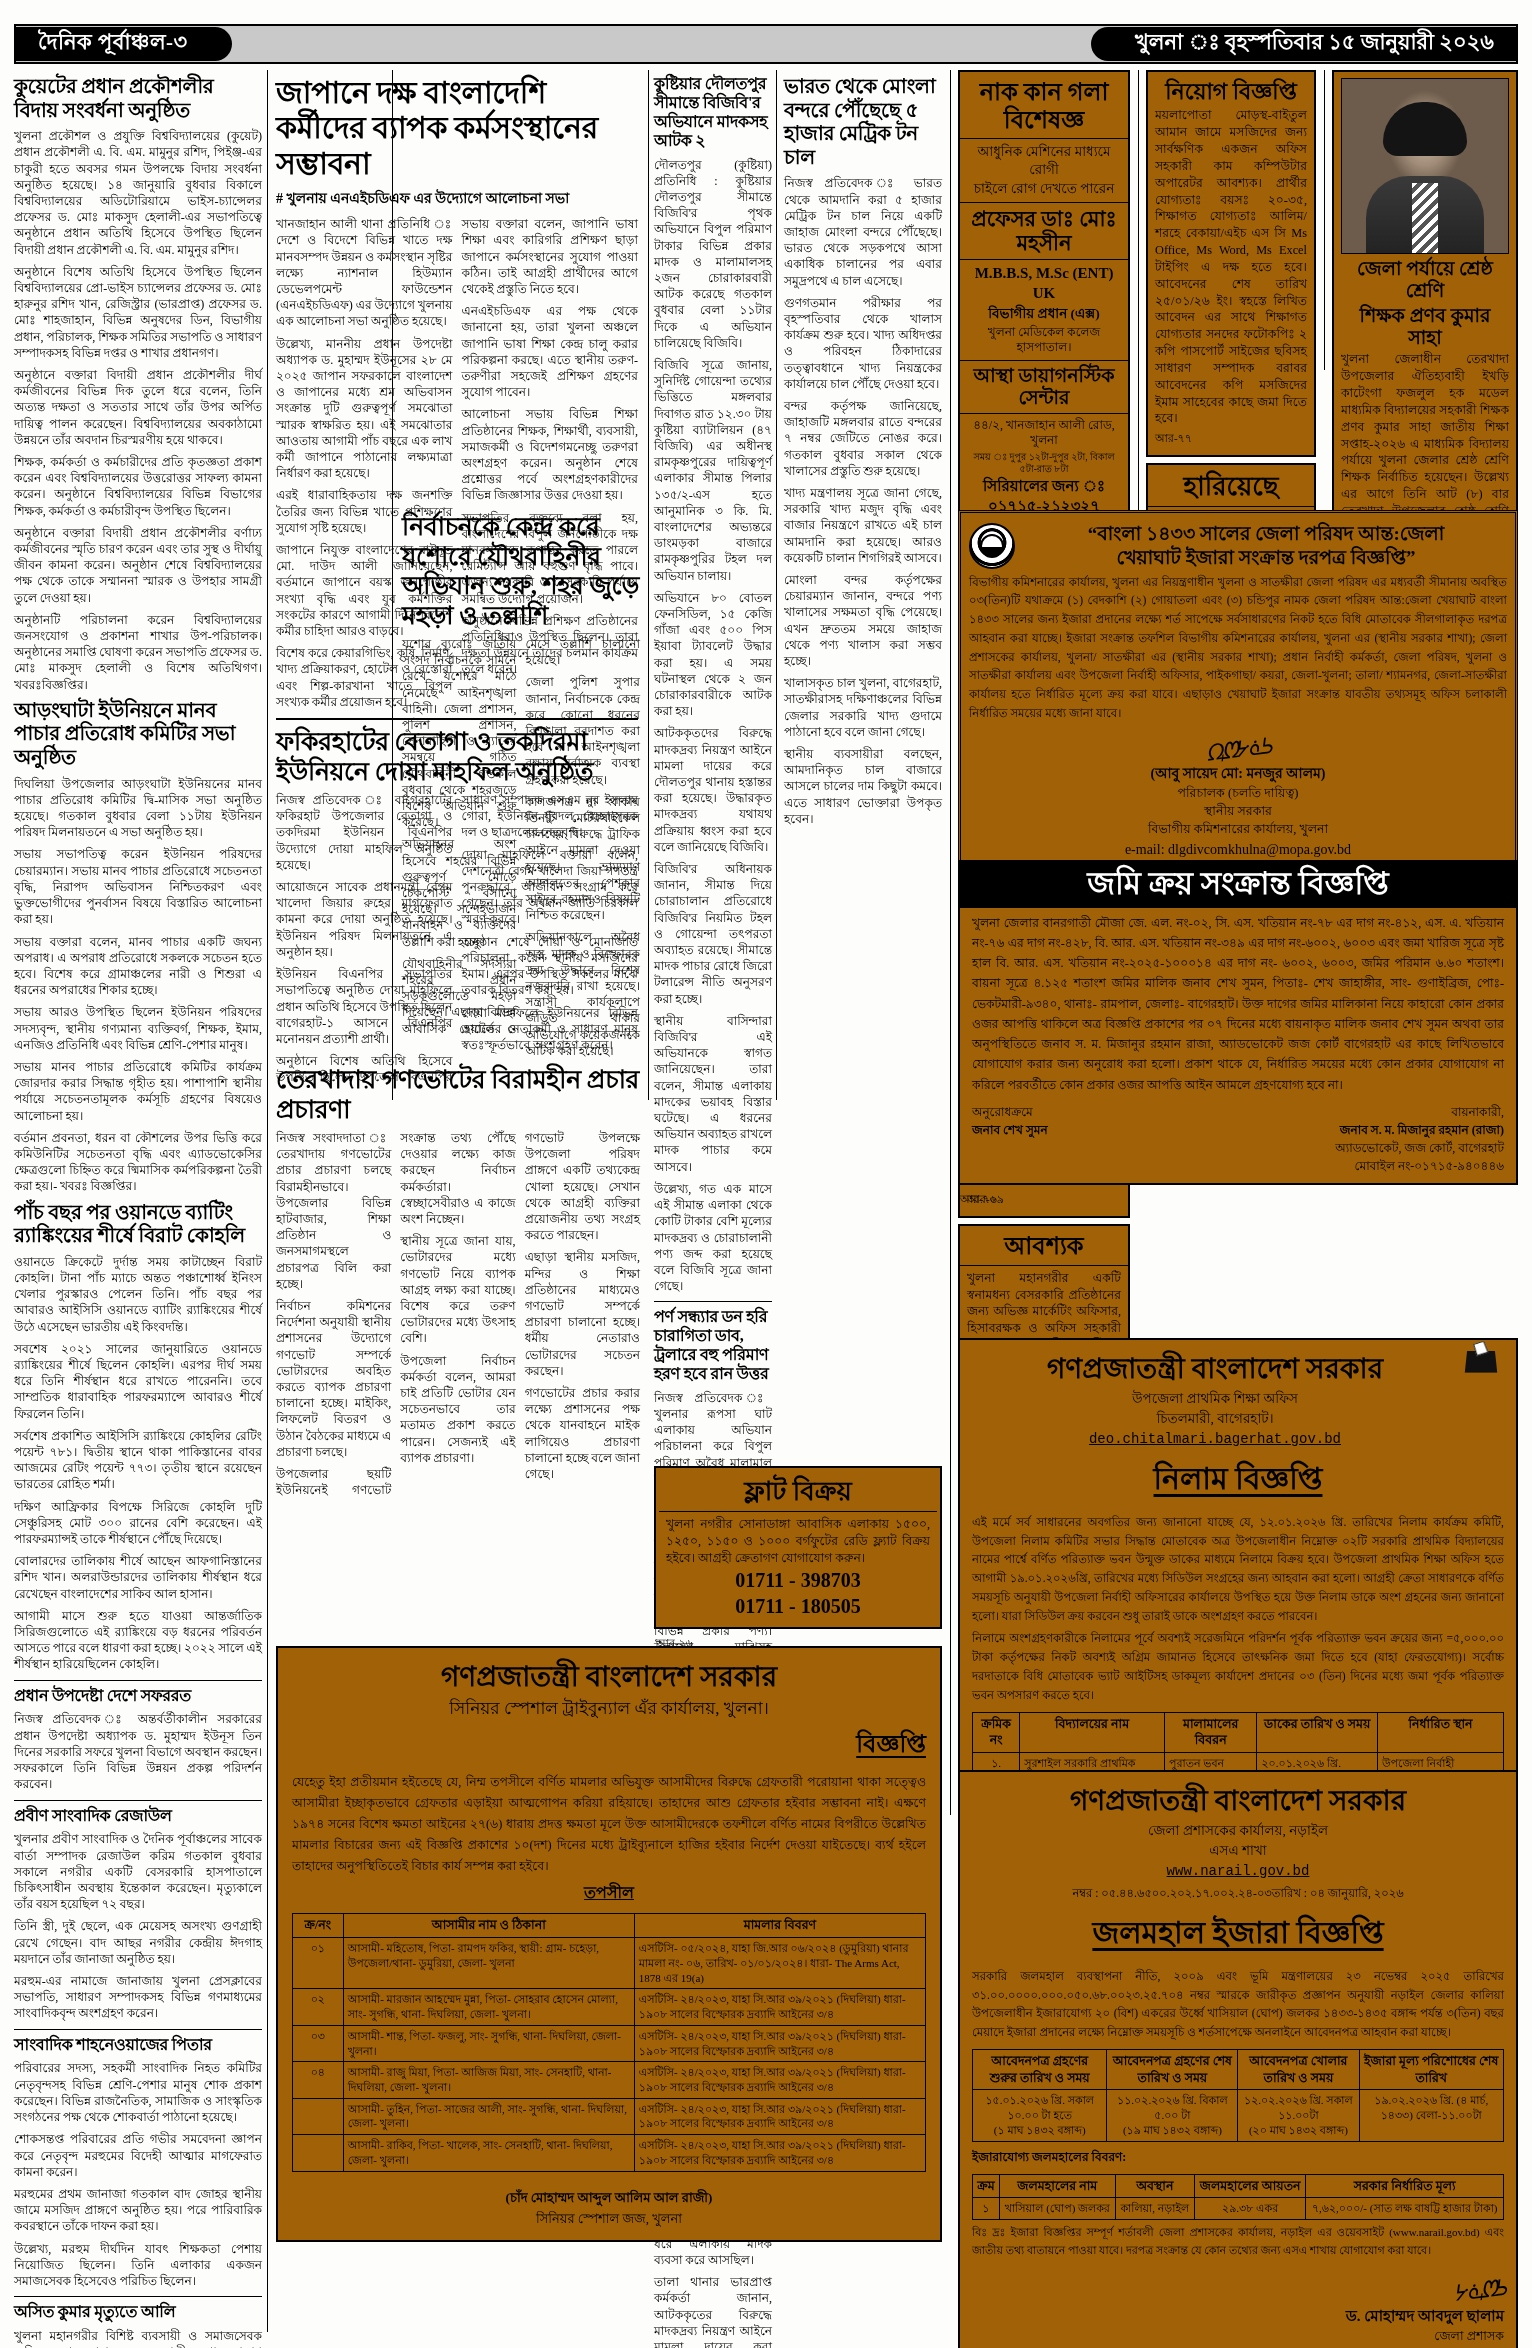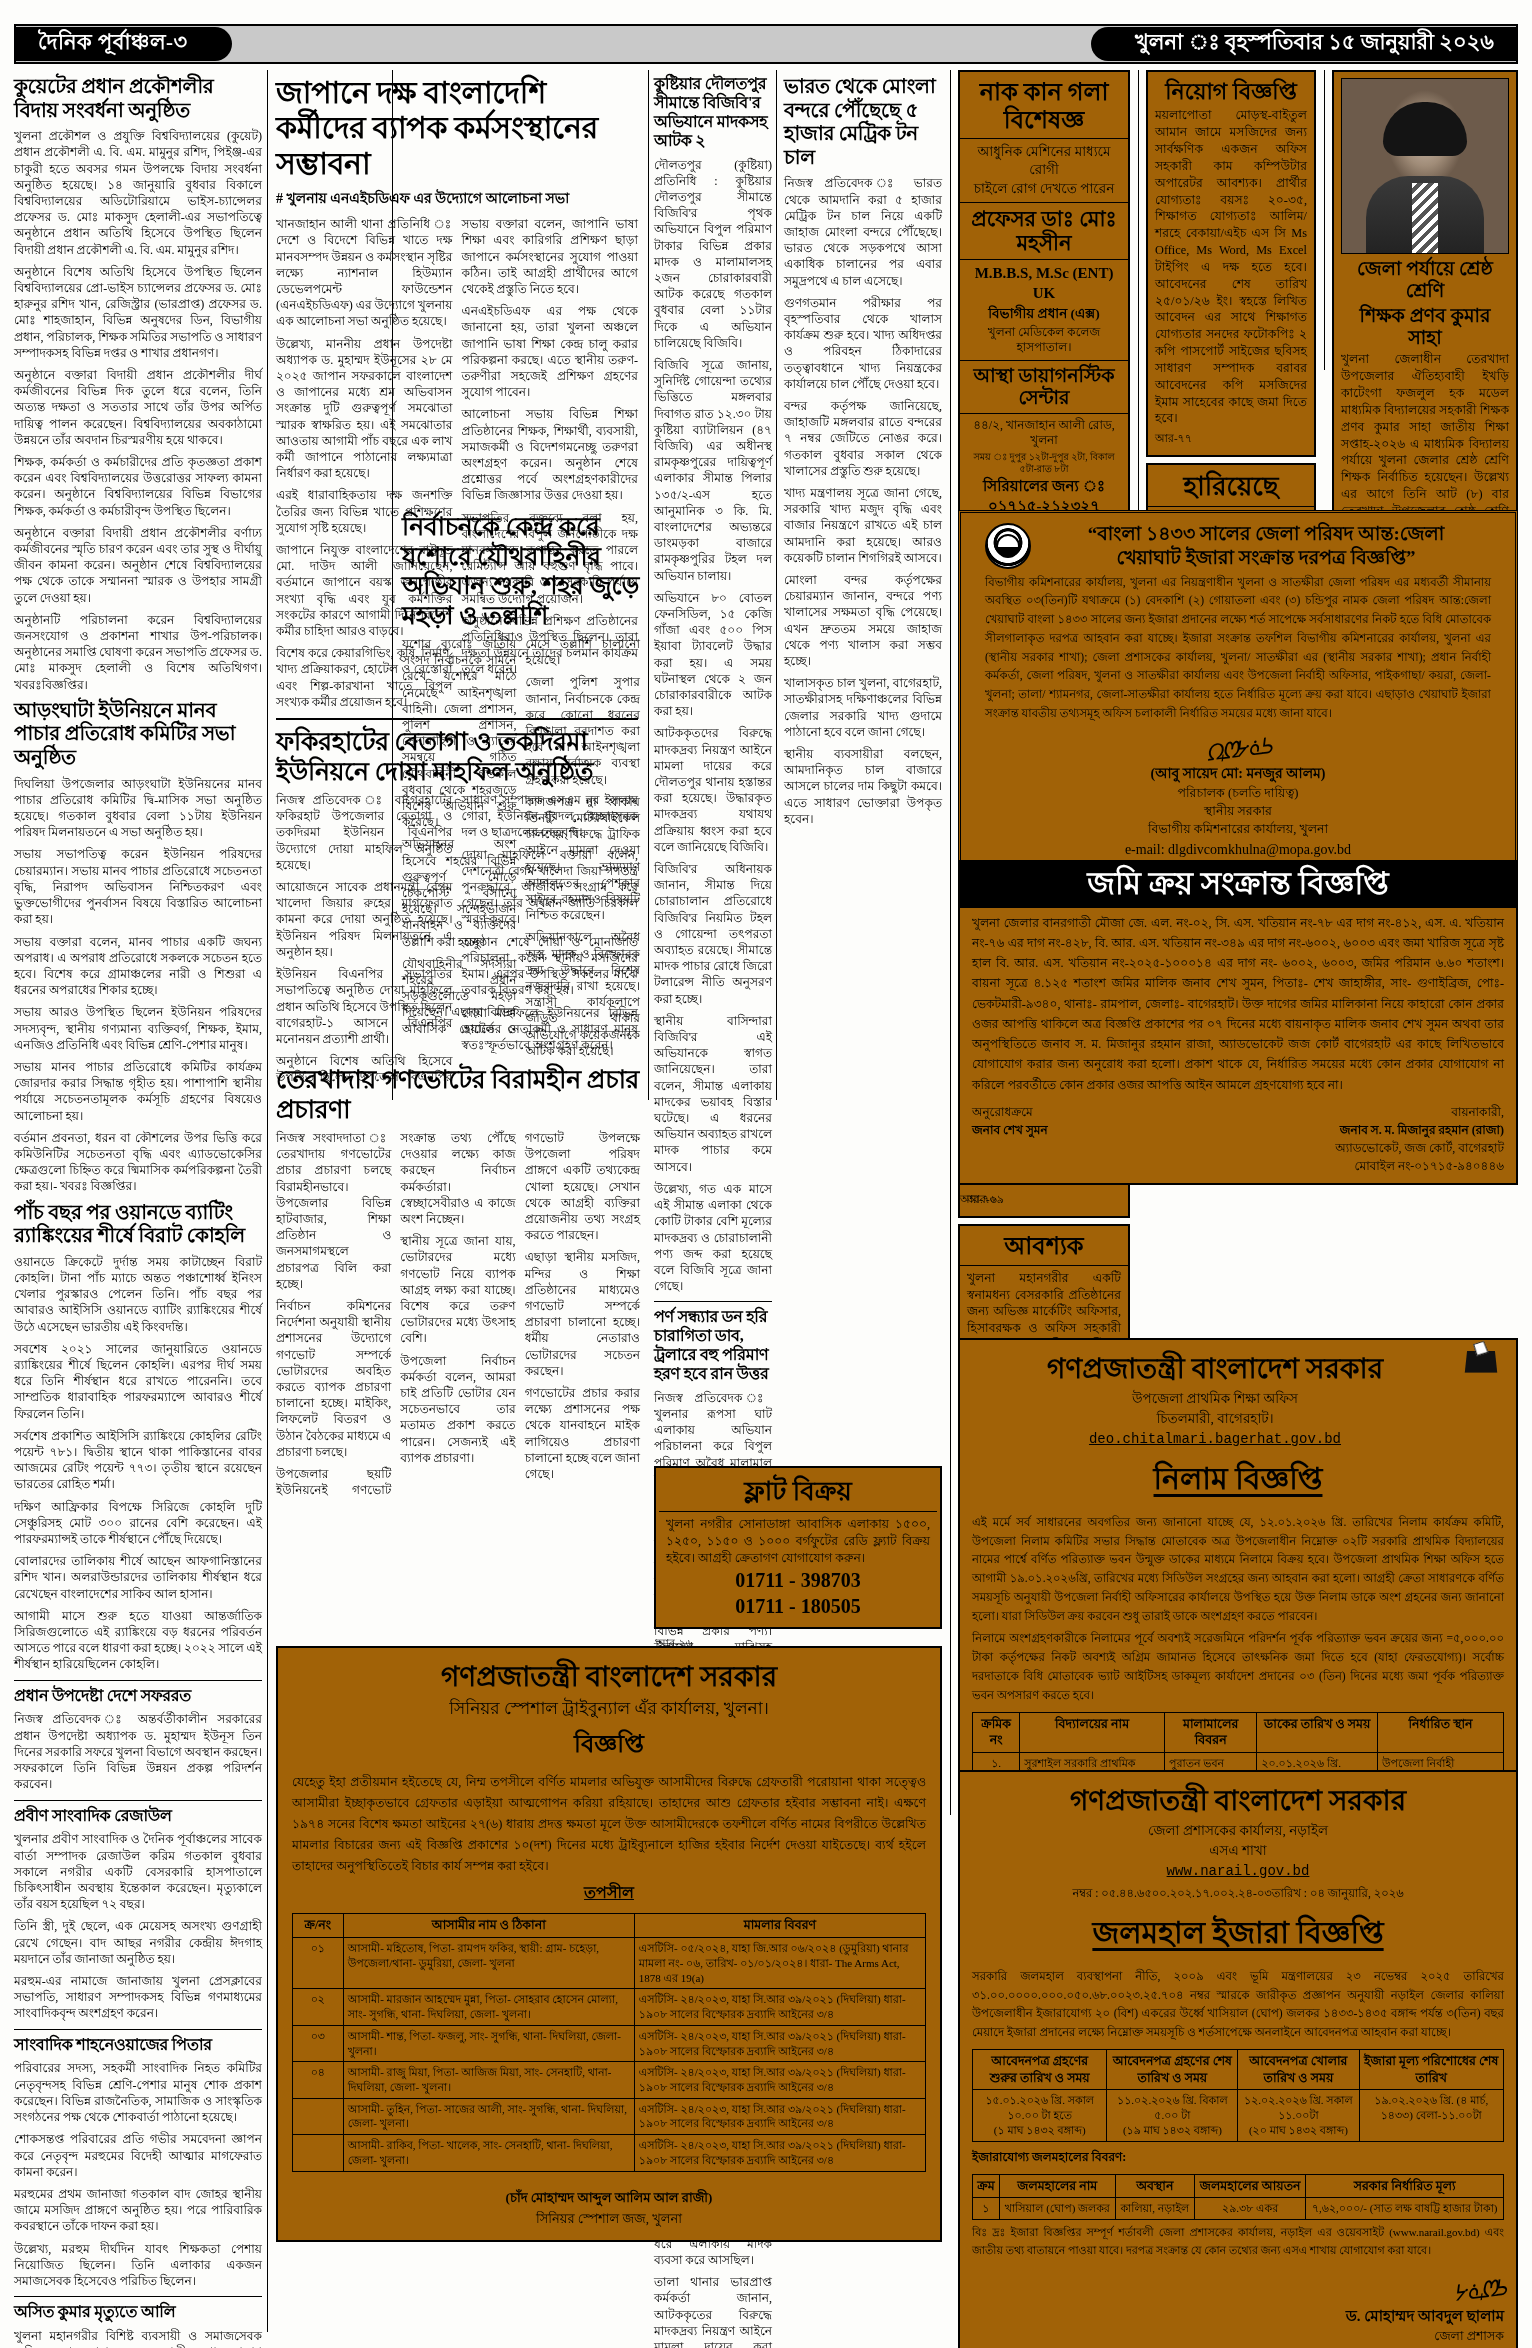--- a/index.html
+++ b/index.html
@@ -190,22 +190,22 @@
   .gov-sub { text-align:center; font-size:13.5px; line-height:1.45; margin:1px 0; }
   .gov-url {
     text-align:center; font-size:14px; margin:2px 0 3px;
     font-family:Liberation Mono, monospace; text-decoration: underline;
   }
   .gov-title {
     text-align:center; font-weight:bold; font-size:30px;
     margin: 5px 0 8px; text-decoration: underline; text-underline-offset: 5px;
   }
   .gov-title-sm {
-    text-align:center; font-weight:bold; font-size:24px;
-    margin: 4px 0 7px; text-underline-offset:4px;
+    text-align:right; font-weight:bold; font-size:24px;
+    margin: 4px 0 7px; text-decoration: underline; text-underline-offset:4px;
   }
   .gov-p {
     font-size: 11.6px; line-height:1.62; text-align:justify; margin:4px 0;
   }
   .gov-meta { display:flex; justify-content:center; font-size:11.5px; margin:6px 2px 2px; }
 
   
   table.nt { width:100%; border-collapse:collapse; margin:6px 0 4px; }
   table.nt th, table.nt td {
     border:1px solid #000; padding:3px 4px;
@@ -516,21 +516,21 @@
           <div class="photo-hair"></div>
         </div>
         <div class="ad-title" style="font-size:19px;margin-top:4px">জেলা পর্যায়ে শ্রেষ্ঠ শ্রেণি</div>
         <div class="ad-title" style="font-size:19px;margin-top:0">শিক্ষক প্রণব কুমার সাহা</div>
         <p class="ad-body">খুলনা জেলাধীন তেরখাদা উপজেলার ঐতিহ্যবাহী ইখড়ি কাটেংগা ফজলুল হক মডেল মাধ্যমিক বিদ্যালয়ের সহকারী শিক্ষক প্রণব কুমার সাহা জাতীয় শিক্ষা সপ্তাহ-২০২৬ এ মাধ্যমিক বিদ্যালয় পর্যায়ে খুলনা জেলার শ্রেষ্ঠ শ্রেণি শিক্ষক নির্বাচিত হয়েছেন। উল্লেখ্য এর আগে তিনি আট (৮) বার তেরখাদা উপজেলার শ্রেষ্ঠ শ্রেণি শিক্ষক নির্বাচিত হয়েছেন। তিনি ২৬ বছর ধরে অত্র বিদ্যালয়ে অত্যন্ত সুনামের সহিত দায়িত্ব পালন করে আসছেন। তিনি সকলের আশীর্বাদ কামনা করেন।</p>
         <div style="font-size:11px">আর-৭৫</div>
       </div>
     </div>
 
     <div class="col" style="left:944px; width:560px; top:440px;">
-      <div class="adbox-dbl adbox" style="padding:9px 24px">
+      <div class="adbox-dbl adbox" style="padding:9px 8px">
         <div style="display:flex; align-items:center; gap:10px; margin-bottom:4px;">
           <div class="emblem"></div>
           <div style="flex:1">
             <div class="bold" style="text-align:center;font-size:19px;line-height:1.25">“বাংলা ১৪৩৩ সালের জেলা পরিষদ আন্ত:জেলা</div>
             <div class="bold" style="text-align:center;font-size:19px;line-height:1.25">খেয়াঘাট ইজারা সংক্রান্ত দরপত্র বিজ্ঞপ্তি”</div>
           </div>
         </div>
         <p class="gov-p">বিভাগীয় কমিশনারের কার্যালয়, খুলনা এর নিয়ন্ত্রণাধীন খুলনা ও সাতক্ষীরা জেলা পরিষদ এর মধ্যবর্তী সীমানায় অবস্থিত ০৩(তিন)টি যথাক্রমে (১) বেদকাশি (২) গোয়াতলা এবং (৩) চন্ডিপুর নামক জেলা পরিষদ আন্ত:জেলা খেয়াঘাট বাংলা ১৪৩৩ সালের জন্য ইজারা প্রদানের লক্ষ্যে শর্ত সাপেক্ষে সর্বসাধারণের নিকট হতে বিধি মোতাবেক সীলগালাকৃত দরপত্র আহবান করা যাচ্ছে। ইজারা সংক্রান্ত তফশিল বিভাগীয় কমিশনারের কার্যালয়, খুলনা এর (স্থানীয় সরকার শাখা); জেলা প্রশাসকের কার্যালয়, খুলনা/ সাতক্ষীরা এর (স্থানীয় সরকার শাখা); প্রধান নির্বাহী কর্মকর্তা, জেলা পরিষদ, খুলনা ও সাতক্ষীরা কার্যালয় এবং উপজেলা নির্বাহী অফিসার, পাইকগাছা/ কয়রা, জেলা-খুলনা; তালা/ শ্যামনগর, জেলা-সাতক্ষীরা কার্যালয় হতে নির্ধারিত মূল্যে ক্রয় করা যাবে। এছাড়াও খেয়াঘাট ইজারা সংক্রান্ত যাবতীয় তথ্যসমূহ অফিস চলাকালী নির্ধারিত সময়ের মধ্যে জানা যাবে।</p>
         <div class="sig">
           <div class="sig-scribble">ᘯᘻᔭᓍᕊ</div>

